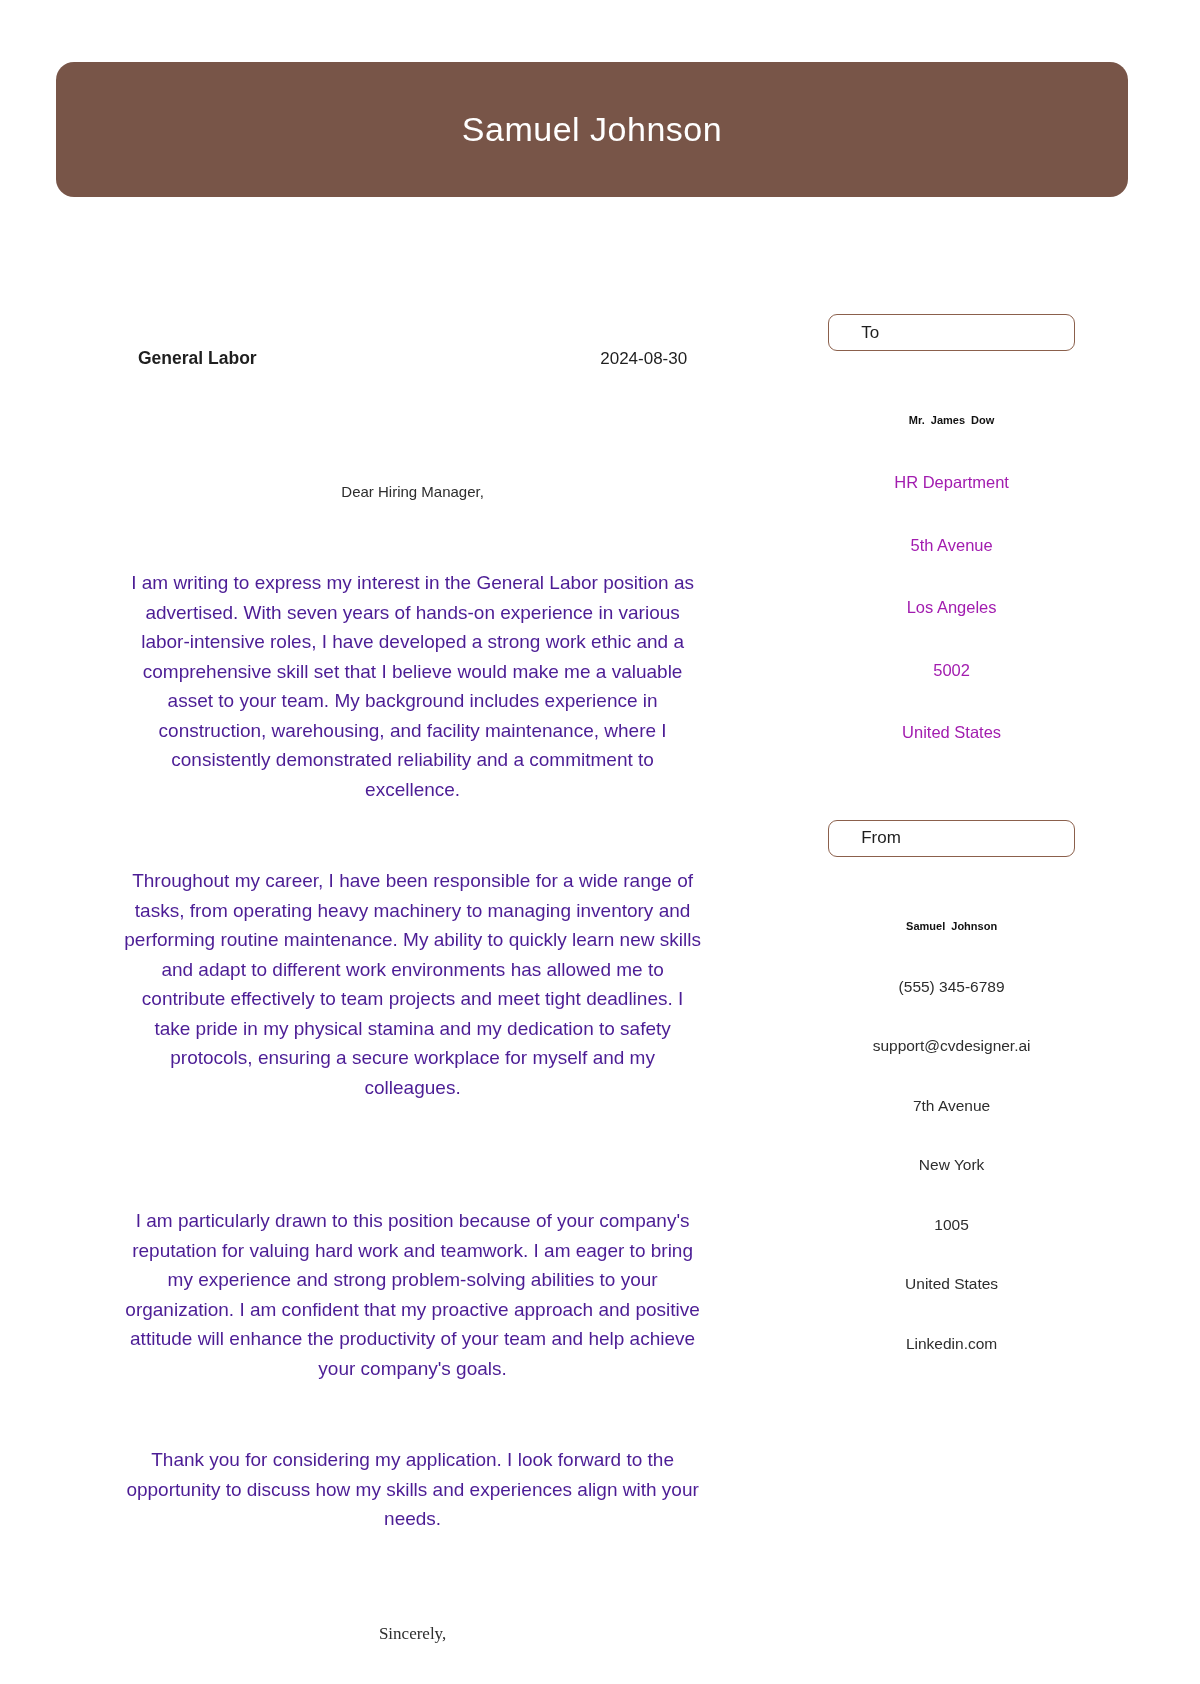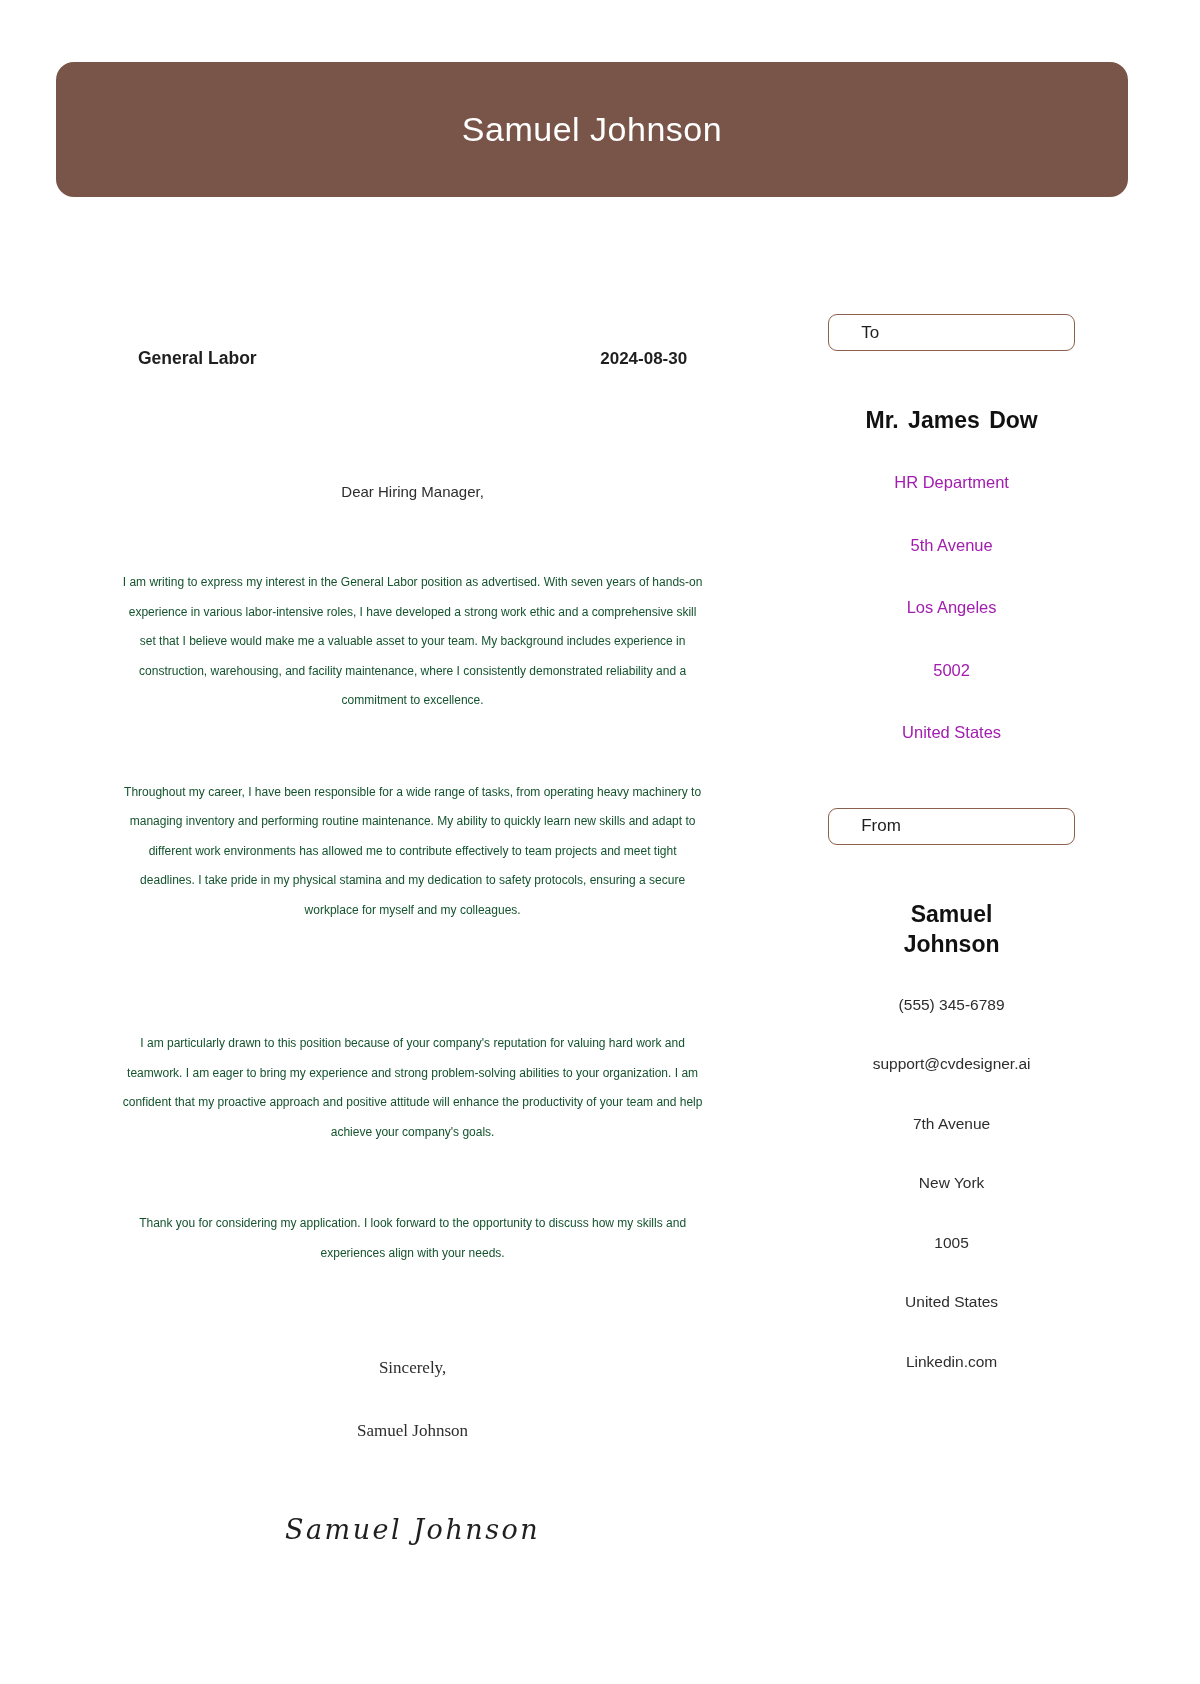--- a/index.html
+++ b/index.html
@@ -33,26 +33,26 @@
   }
   .left-col { width: 668px; }
   .right-col { width: 288px; margin-left: 77px; }
 
   
   .title-row {
     display: flex; justify-content: space-between; align-items: baseline;
     line-height: 24px;
   }
   .job-title { font-size: 17.5px; font-weight: 700; color: #1f1f1f; }
-  .letter-date { font-size: 17px; font-weight: 700; color: #1f1f1f; }
+  .letter-date { font-size: 17px; font-weight: 400; color: #1f1f1f; }
 
   .greeting { margin-top: 58px; font-size: 15px; line-height: 29px; color: #2d2d2d; }
 
   .body-para {
-    font-size: 12px; line-height: 29.5px; color: #14532d;
+    font-size: 19px; line-height: 29.5px; color: #4c1d95;
     margin-top: 30px;
   }
   .body-para.extra-gap { margin-top: 72px; }
 
   .closing-block { margin-top: 36px; font-size: 17px; line-height: 31px; color: #2d2d2d; font-family: Liberation Serif, serif; }
 
   .signature-script {
     margin-top: 20px;
     font-family: "DejaVu Serif", serif;
     font-style: italic;
@@ -63,24 +63,24 @@
 
   
   .side-box {
     border: 1.5px solid #8b604c;
     border-radius: 9px;
     height: 37px;
     padding: 0 16px;
     display: flex; align-items: center;
     font-size: 17px; font-weight: 500; color: #1f1f1f;
   }
-  .from-box { margin-top: 28px; }
+  .from-box { margin-top: 40px; }
 
   .contact-block { margin-top: 22px; }
-  .contact-name { font-size: 23px; font-weight: 700; color: #111111; line-height: 30px; word-spacing: 3px; }
+  .contact-name { font-size: 11px; font-weight: 700; color: #111111; line-height: 30px; word-spacing: 3px; }
   .to-block .line { font-size: 16.5px; line-height: 30.5px; color: #a21caf; }
   .from-block .line { font-size: 15.5px; line-height: 27.5px; color: #2d2d2d; }
 </style>
 </head>
 <body>
 
 <div class="page">
 
   <div class="header-banner">
     <div class="header-name">Samuel Johnson</div>

